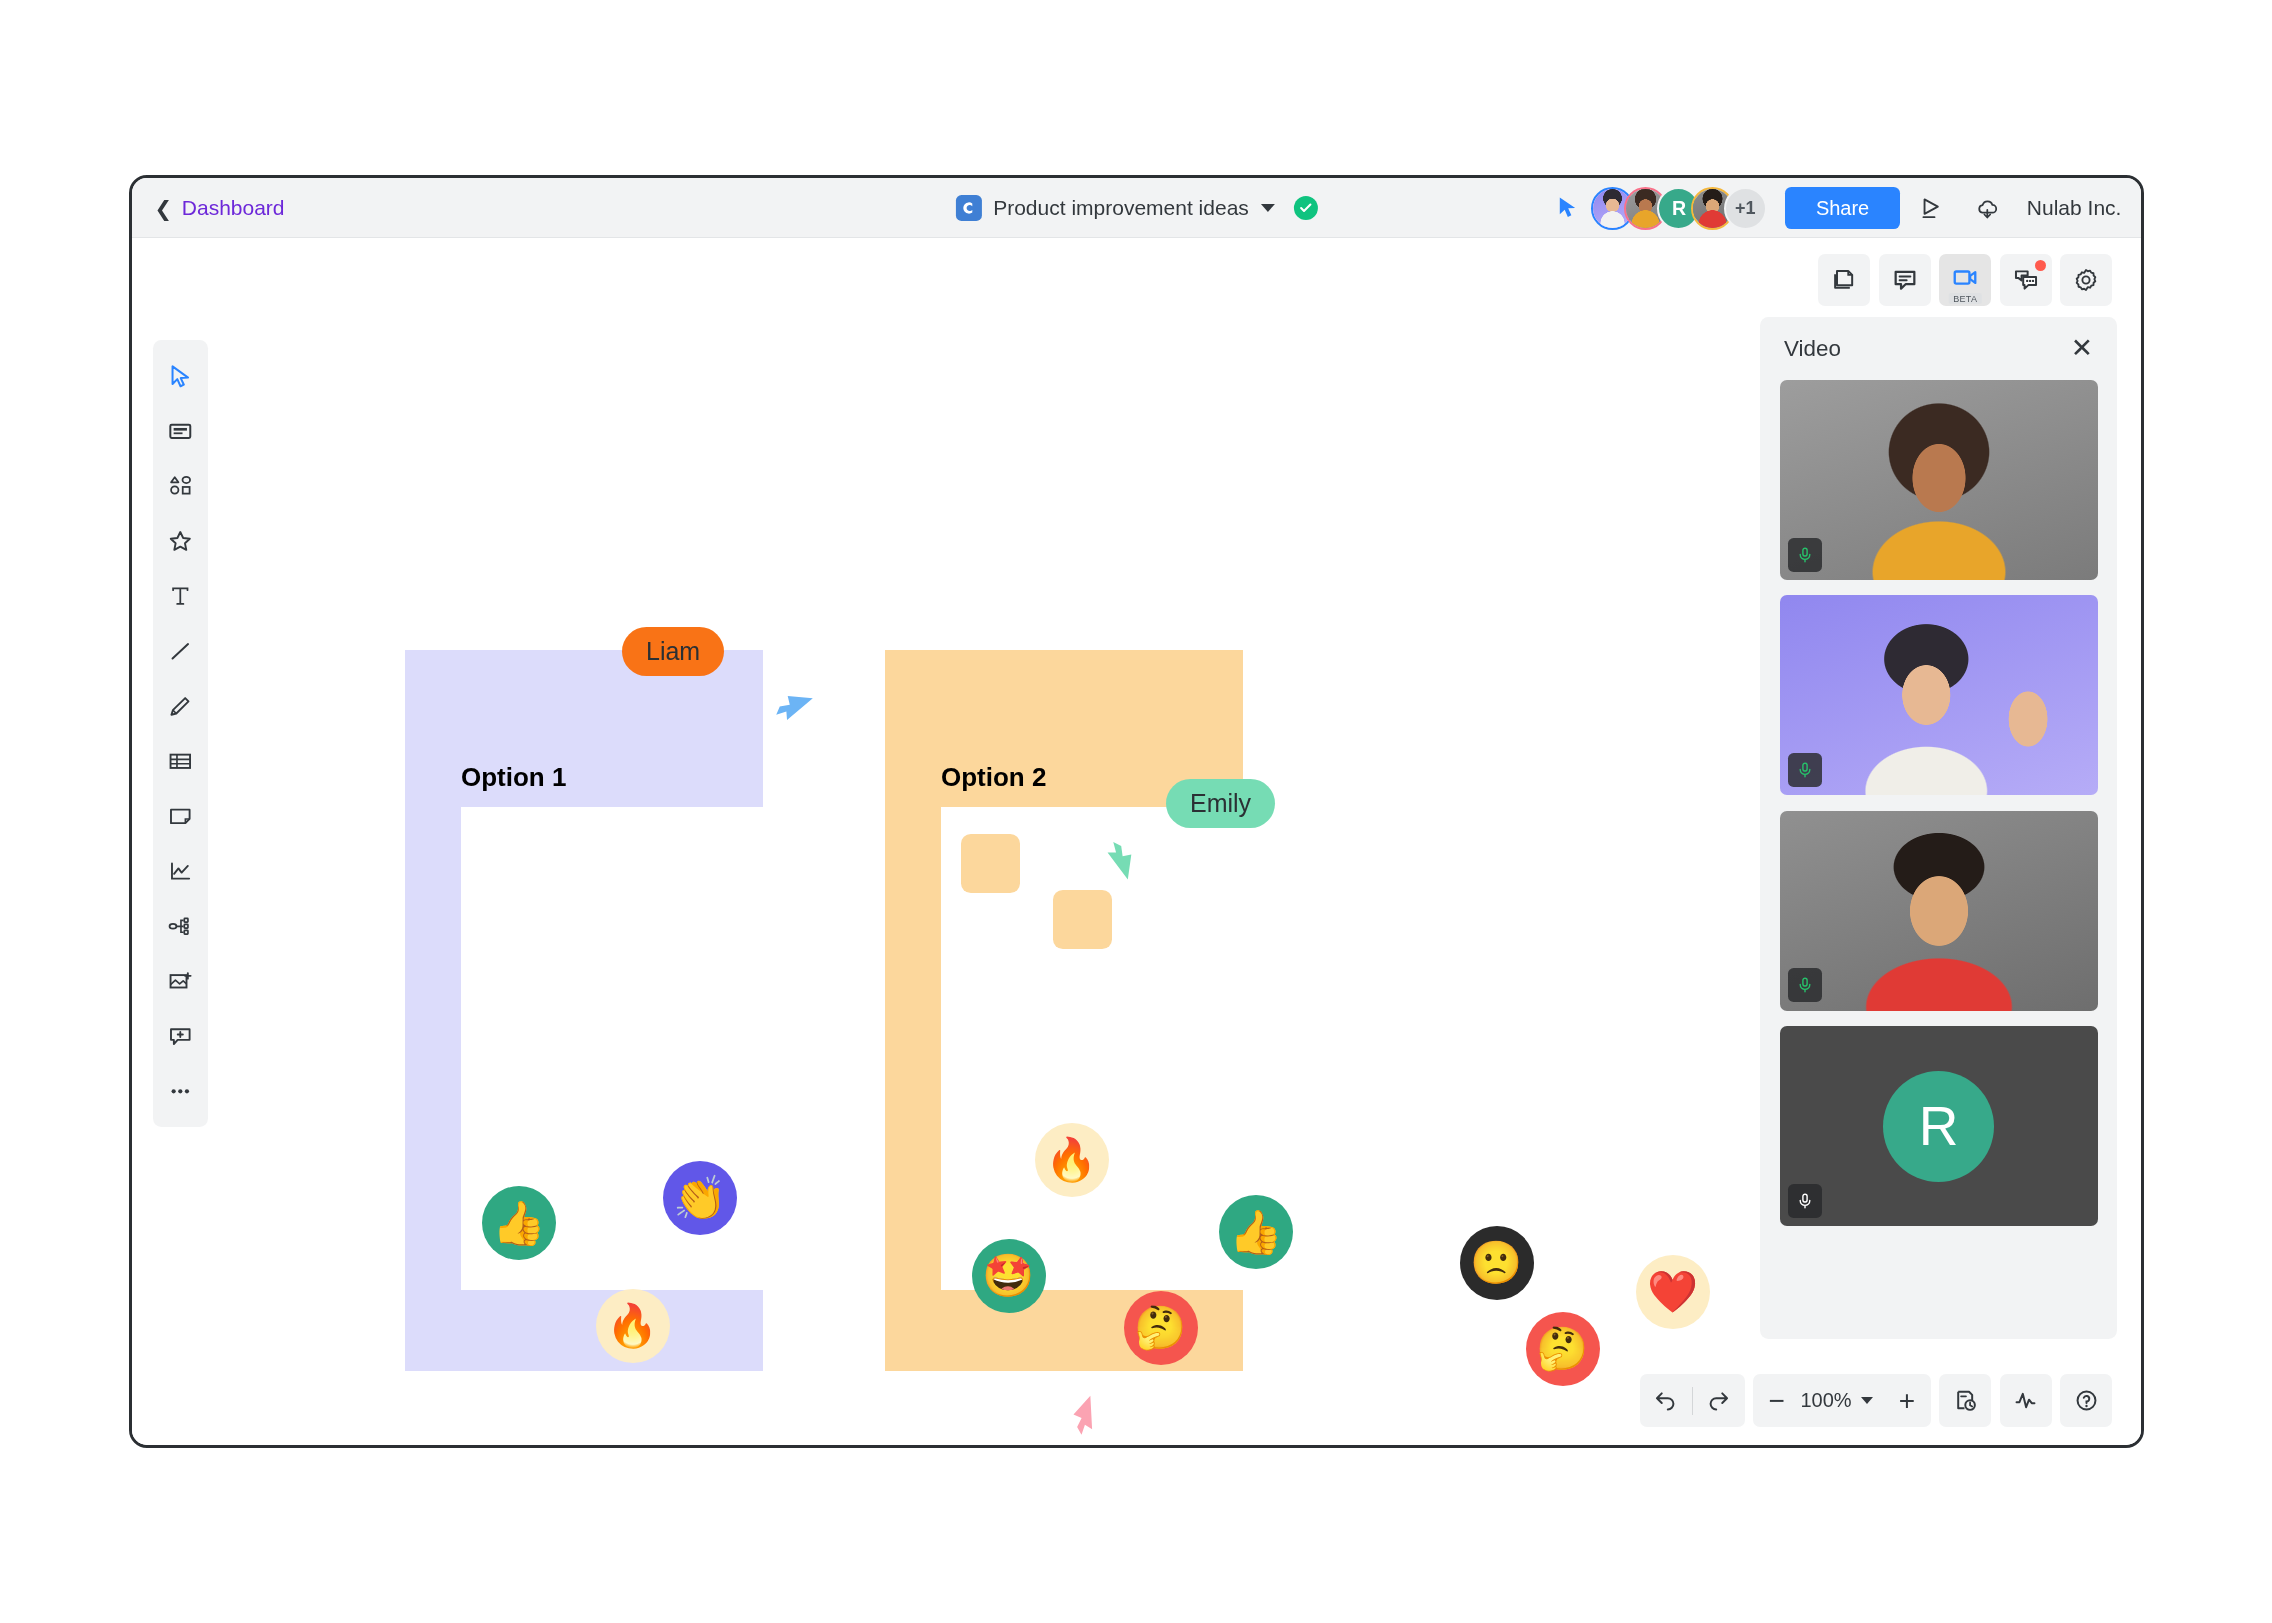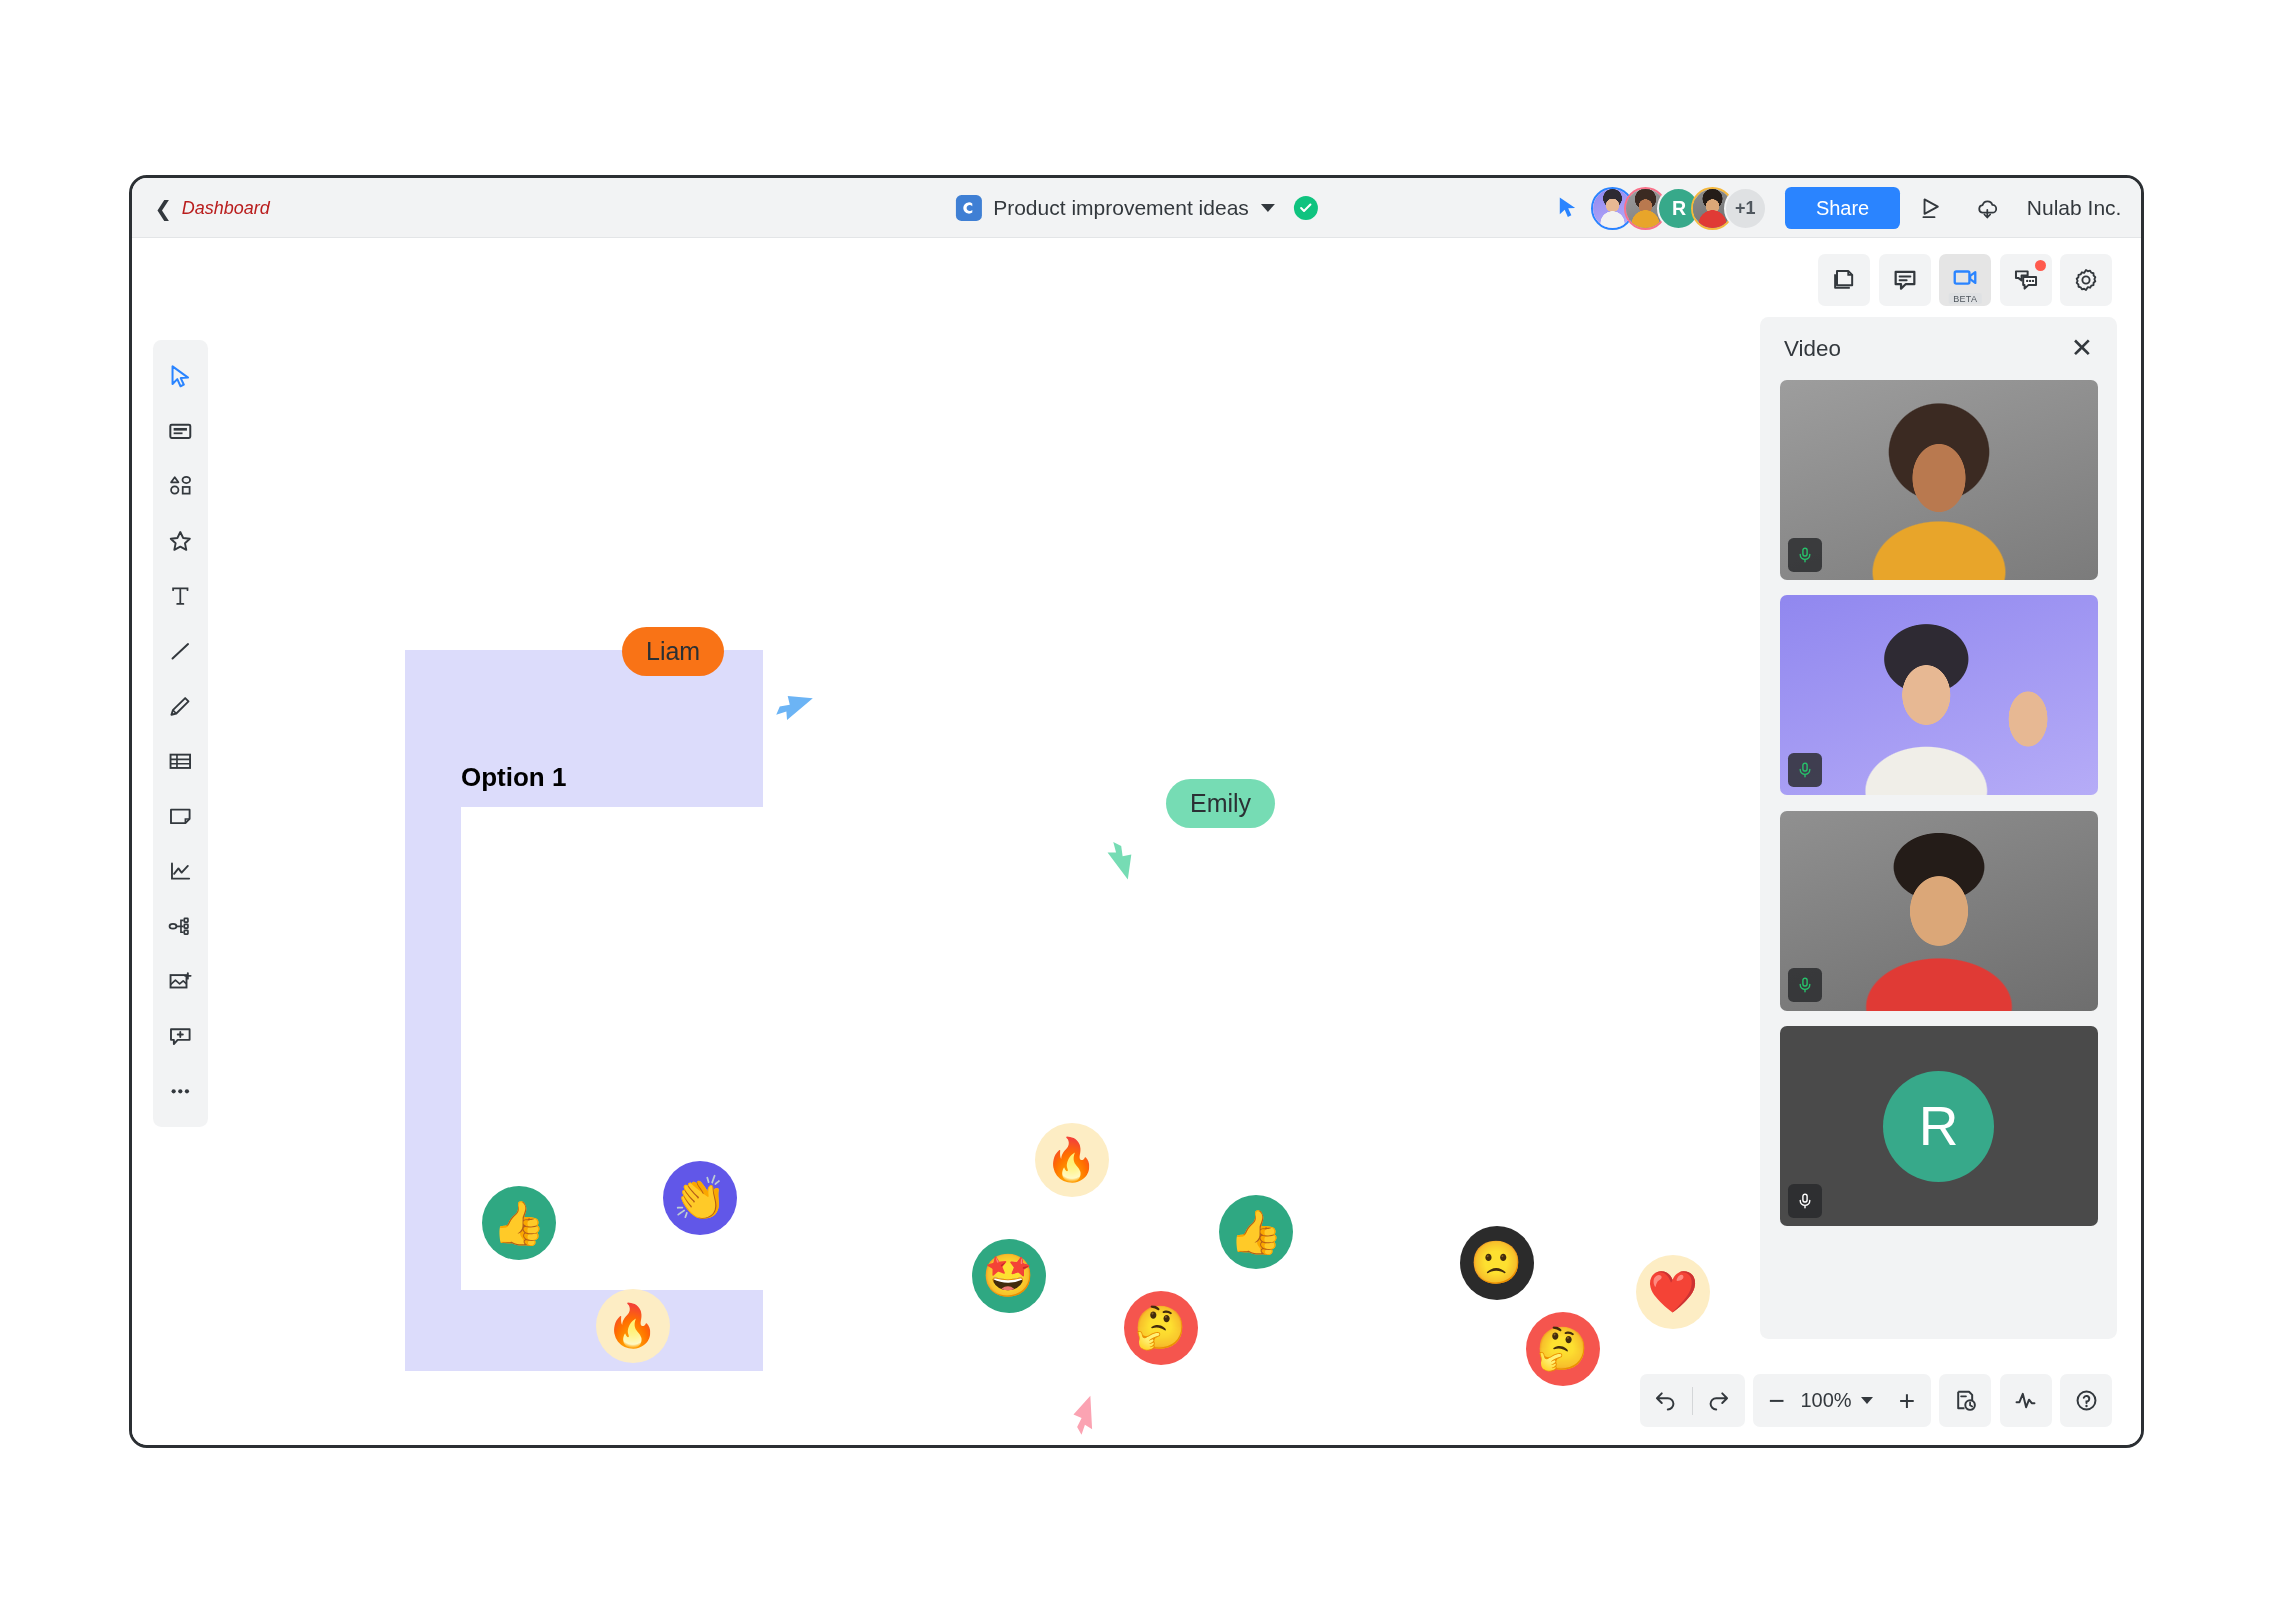--- a/index.html
+++ b/index.html
@@ -29,21 +29,21 @@
     border-bottom: 0.7px solid #e3e5e7;
   }
   #back-link {
     position: absolute; left: 22.4px; top: 0; height: 60px;
     display: flex; align-items: center; gap: 9.8px;
     cursor: pointer;
   }
   #back-link .chev {
     font-size: 21px; color: #33383d; line-height: 1; font-weight: 300;
   }
-  #back-link .lbl { font-size: 18px; color: #b91c1c; font-style: italic; }
+  #back-link .lbl { font-size: 21px; color: #6d28d9; }
 
   #doc-title-group {
     position: absolute; left: 50%; transform: translateX(-50%);
     top: 0; height: 60px;
     display: flex; align-items: center; gap: 11.2px;
   }
   #cacoo-logo {
     width: 26.6px; height: 26.6px; border-radius: 5.6px;
     background: #3f7fd4;
     display: flex; align-items: center; justify-content: center;
@@ -465,20 +465,27 @@
           <circle cx="18" cy="12" r="1.9" fill="#33383d"></circle>
         </svg>
       </div>
     </div>
 
     <div class="opt-card" id="opt-card-1">
       <div class="opt-title">Option 1</div>
       <div class="opt-inner"></div>
     </div>
 
+    <div class="opt-card" id="opt-card-2">
+      <div class="opt-title">Option 2</div>
+      <div class="opt-inner">
+        <div class="sticky" style="left:19.6px; top:26.6px; width:59px; height:59px;"></div>
+        <div class="sticky" style="left:112px; top:83px; width:59px; height:59px;"></div>
+      </div>
+    </div>
 
 
     <div class="reaction" style="left:350px; top:947px; width:74px; height:74px; background:#2fa882;">
       <span class="gl" style="font-size:43px;">👍</span>
     </div>
     <div class="reaction" style="left:531px; top:922px; width:74px; height:74px; background:#6157e8;">
       <span class="gl" style="font-size:43px;">👏</span>
     </div>
     <div class="reaction" style="left:464px; top:1050px; width:74px; height:74px; background:#fdedc4;">
       <span class="gl" style="font-size:42px;">🔥</span>

